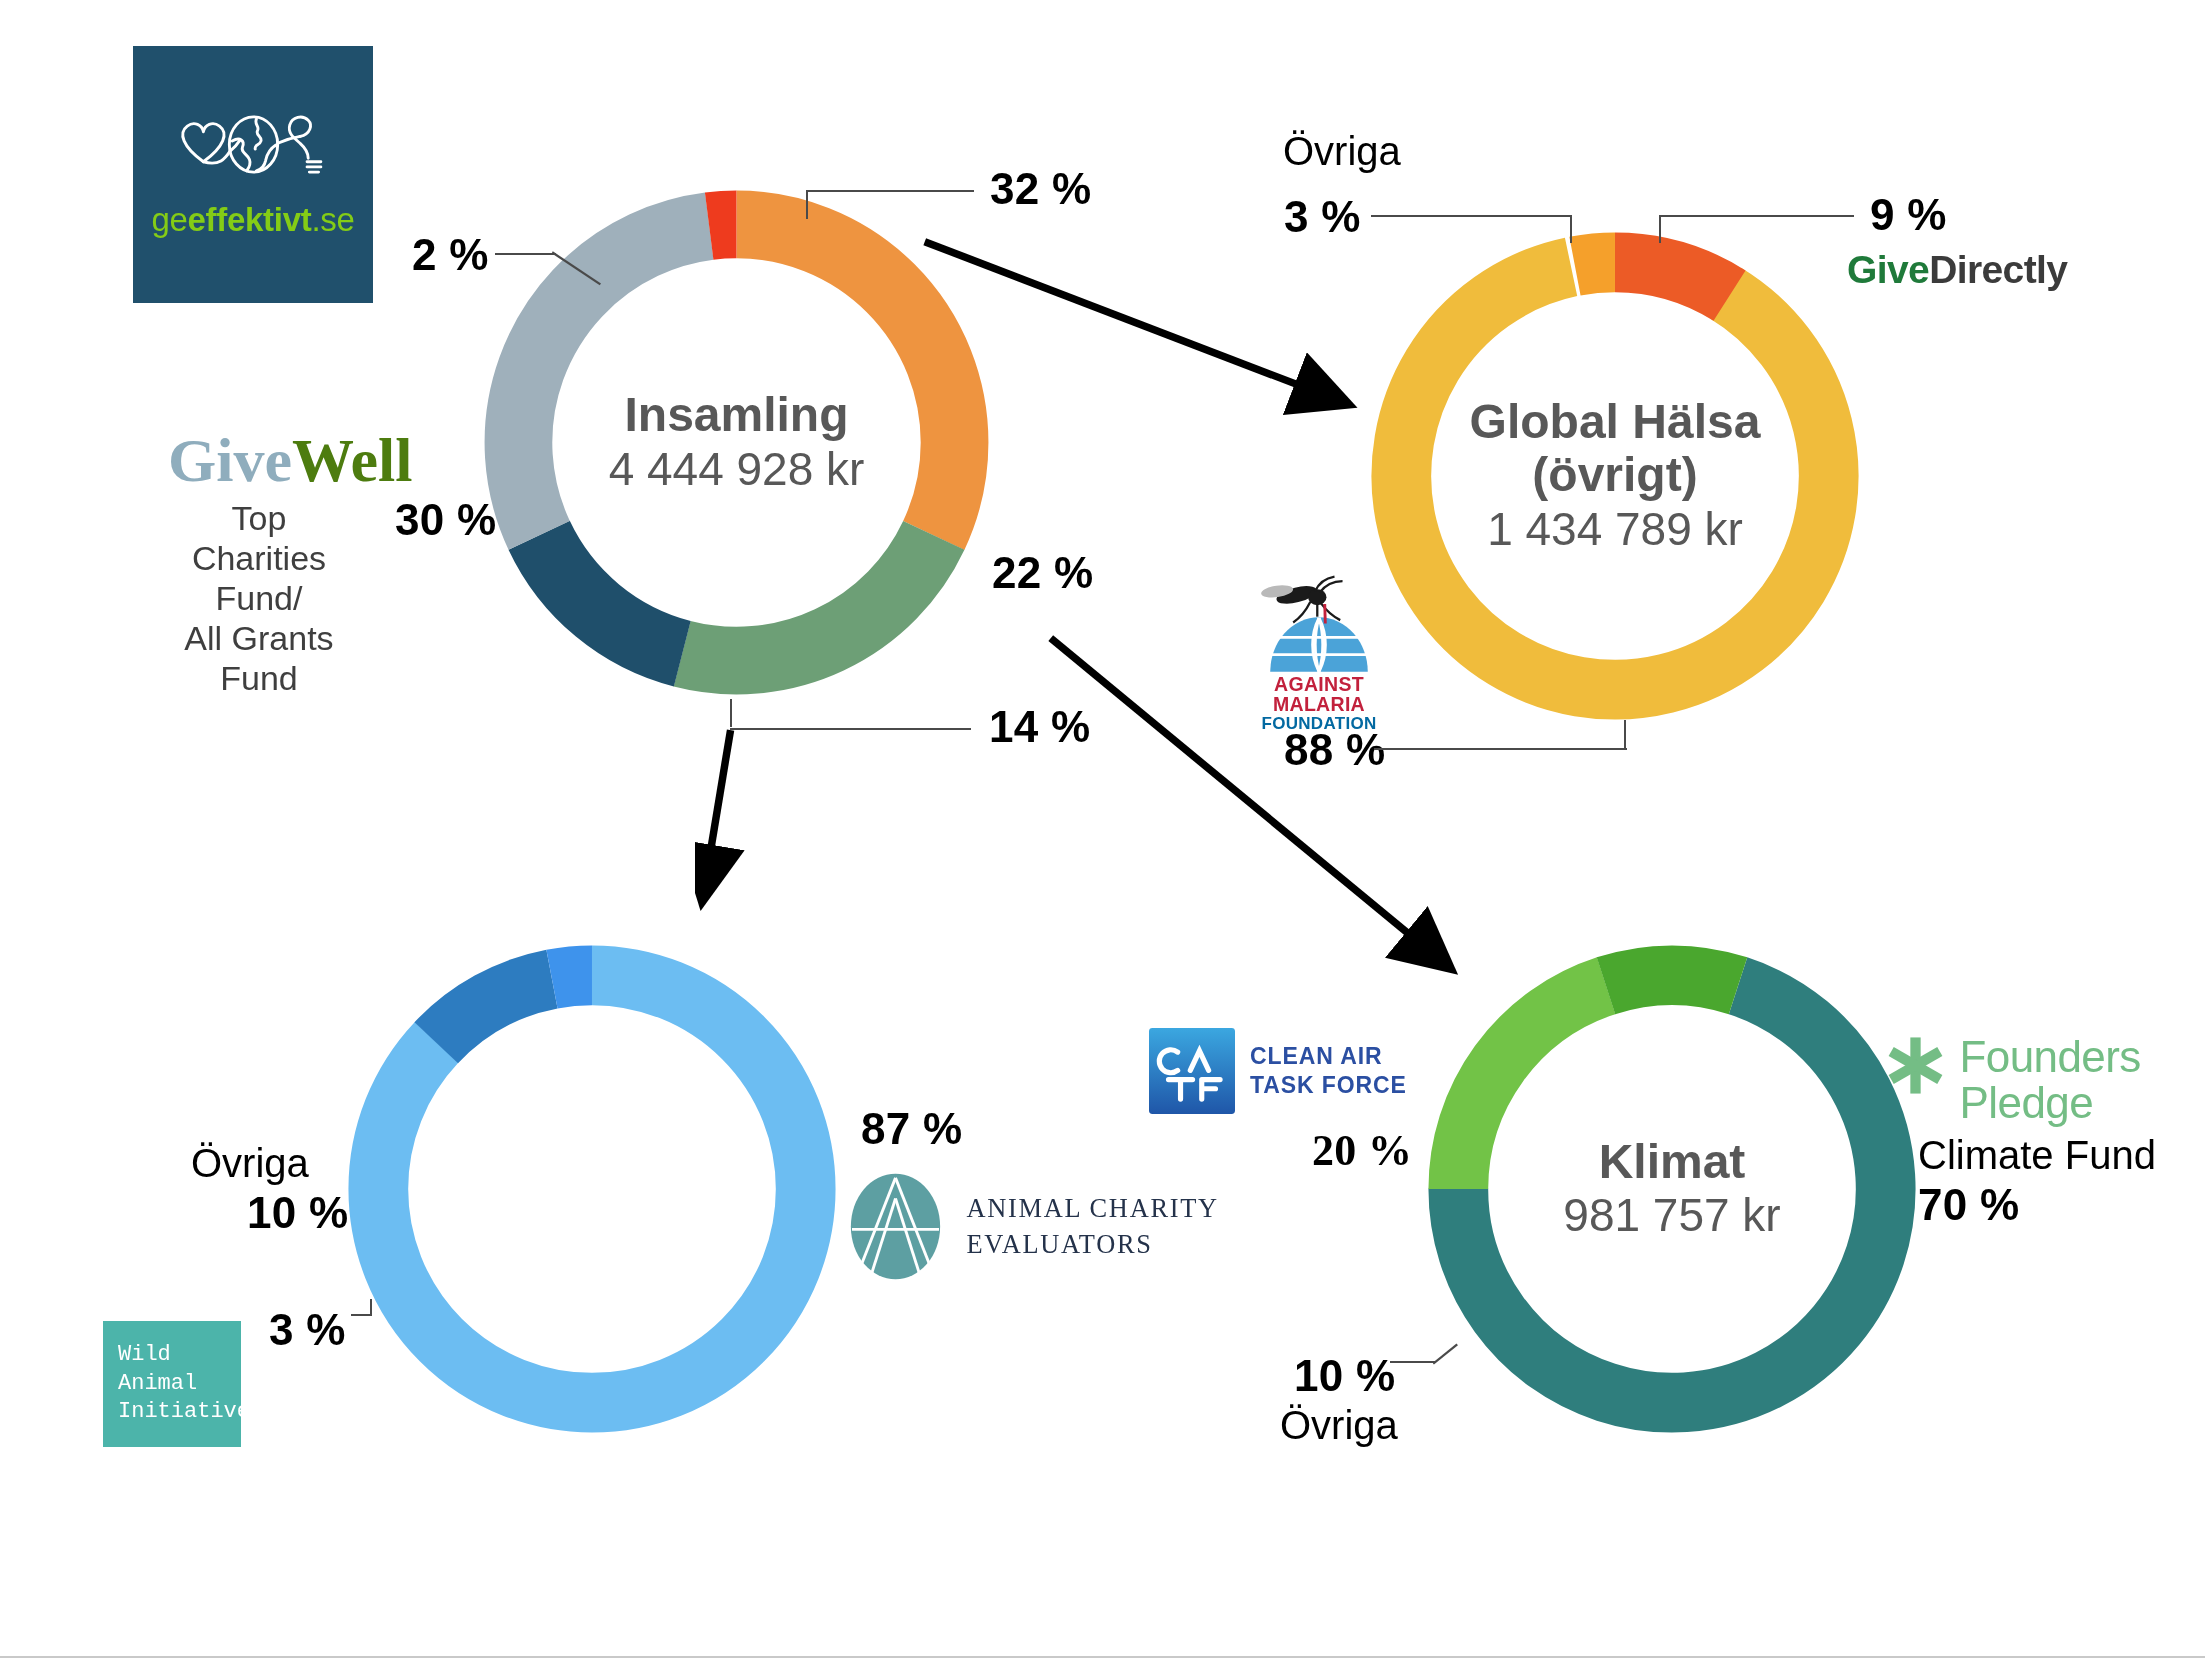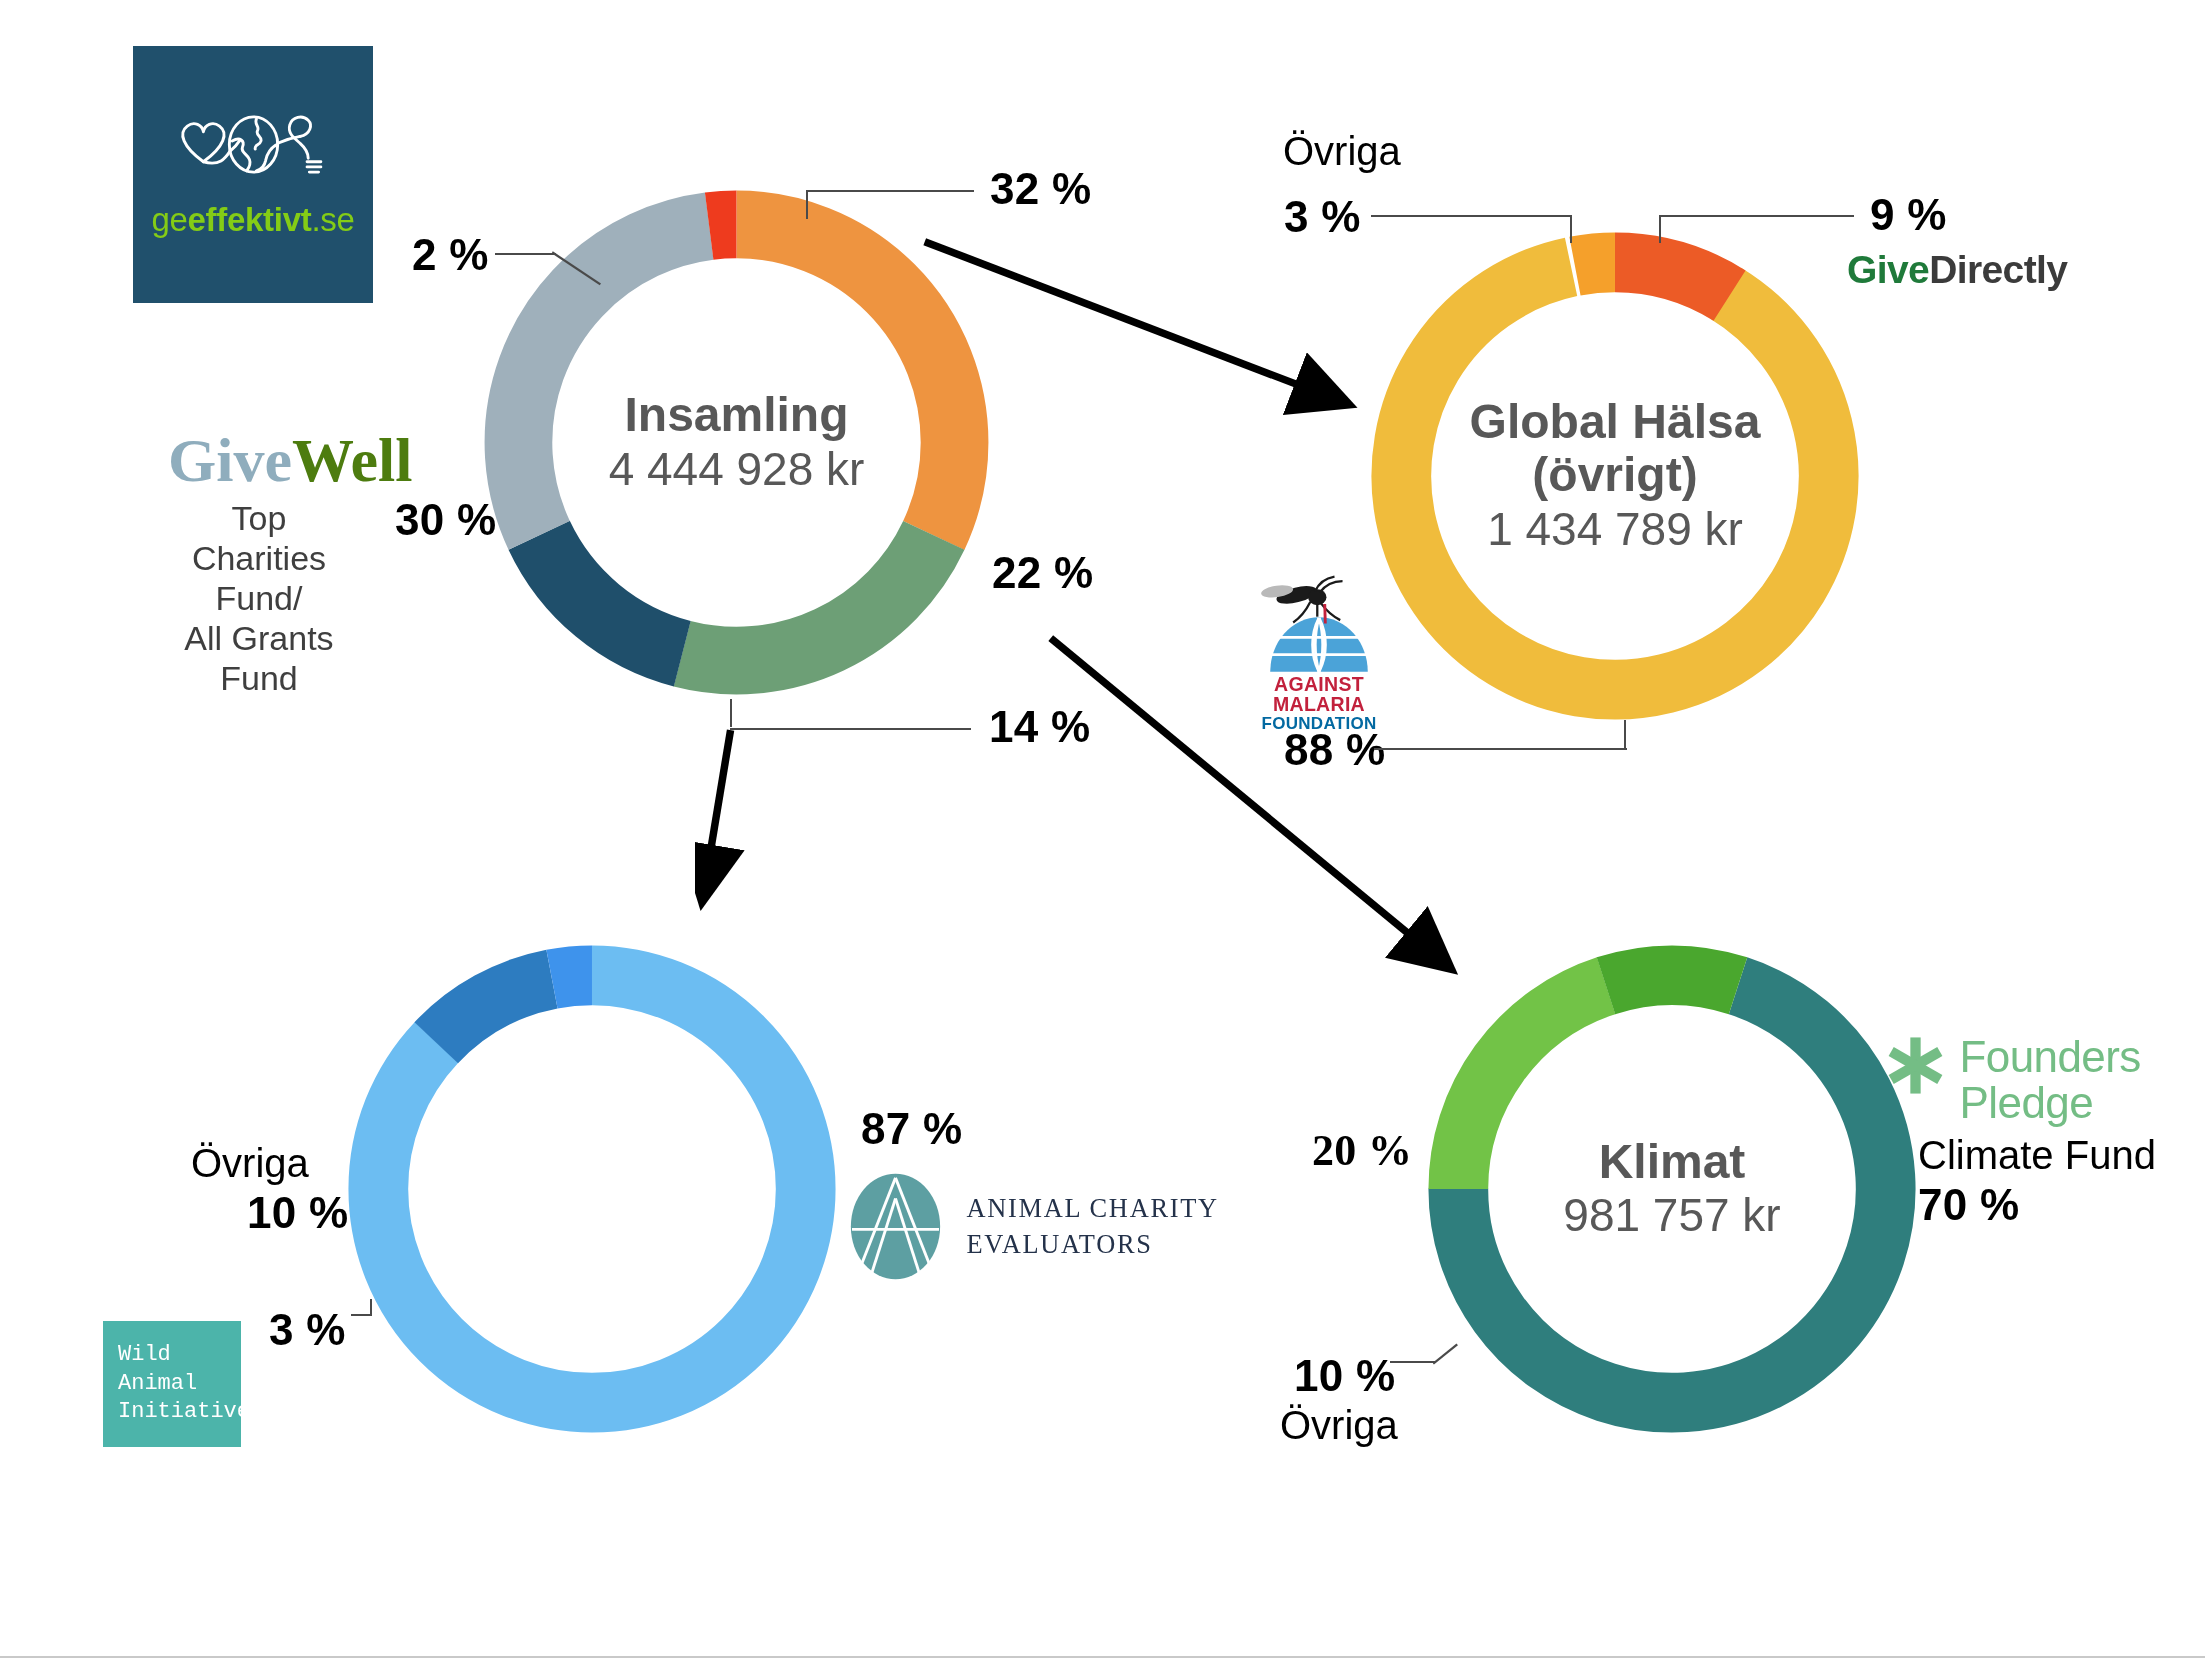--- a/index.html
+++ b/index.html
@@ -310,20 +310,34 @@
         <circle r="372" fill="none" stroke="#72c347" stroke-width="104" stroke-dasharray="467.5 1869.9" transform="rotate(180)"></circle>
         <circle r="372" fill="none" stroke="#4aa72e" stroke-width="104" stroke-dasharray="233.7 2103.7" transform="rotate(252)"></circle>
       </g>
     </svg>
     <div class="hole" style="left:68px; top:68px; width:358px; height:358px;">
       <div class="d-title">Klimat</div>
       <div class="d-amount">981 757 kr</div>
     </div>
   </div>
 
+  <div class="abs catf" style="left:1149px; top:1028px;">
+    <div class="catf-mark">
+      <svg width="86" height="86" viewBox="0 0 150 150">
+        <g fill="none" stroke="#ffffff" stroke-width="9" stroke-linecap="round">
+          <path d="M50 42 A20 20 0 1 0 50 74"></path>
+          <path d="M72 74 L88 40 L104 74"></path>
+          <path d="M34 90 H76 M55 90 V124"></path>
+          <path d="M92 90 H124 M92 90 V124 M92 106 H116"></path>
+        </g>
+      </svg>
+    </div>
+    <div class="catf-txt">CLEAN AIR
+TASK FORCE</div>
+  </div>
   <div class="abs pct" style="left:1312px; top:1129px;font-family:Liberation Serif, serif;">20 %</div>
 
   <div class="abs fp" style="left:1884px; top:1034px;">
     <svg width="63" height="63" viewBox="0 0 110 110">
       <g fill="#74bd85">
         <rect x="46" y="6" width="18" height="98"></rect>
         <rect x="46" y="6" width="18" height="98" transform="rotate(60 55 55)"></rect>
         <rect x="46" y="6" width="18" height="98" transform="rotate(120 55 55)"></rect>
       </g>
     </svg>

